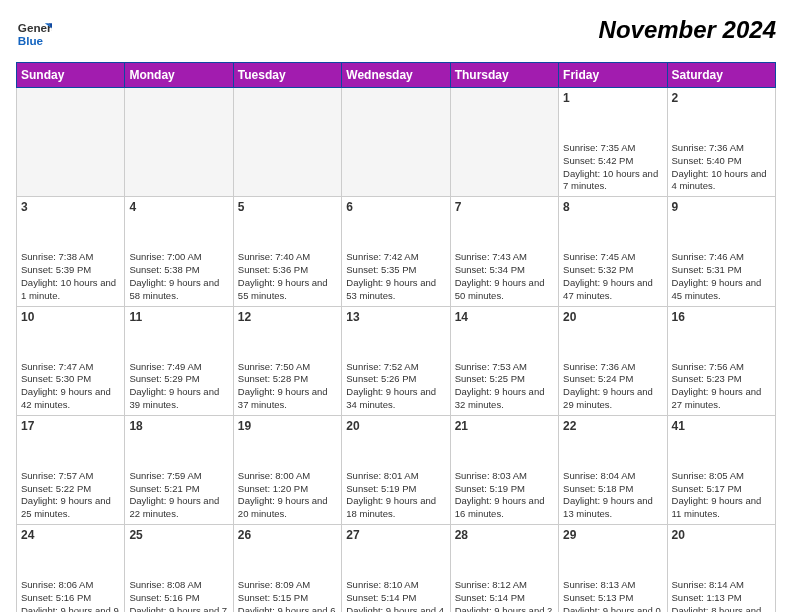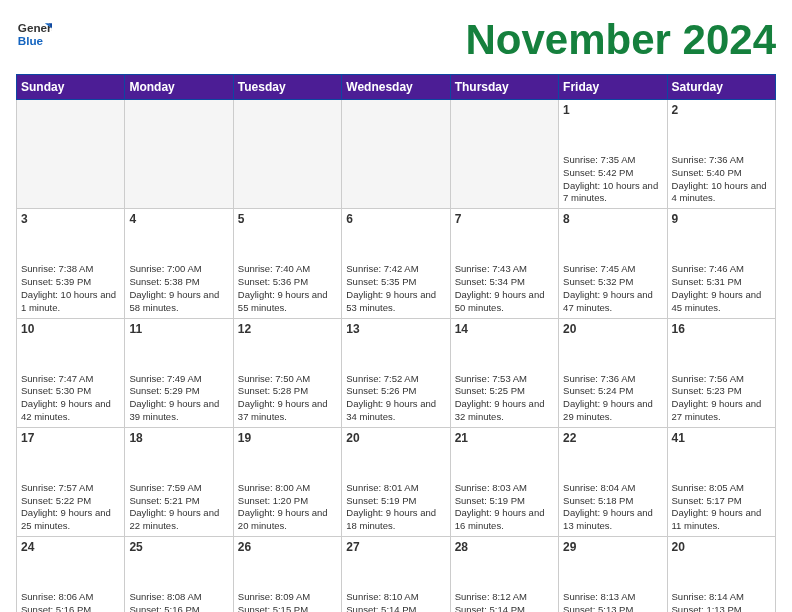--- a/index.html
+++ b/index.html
@@ -26,35 +26,36 @@
       gap: 4px;
     }
     .logo-icon {
       width: 36px;
       height: 36px;
     }
     .title-block {
       text-align: right;
     }
     .month-title {
-      font-size: 42px;
+      font-size: 24px;
       font-weight: bold;
-      color: #15803d;
+      color: #000000;
+      font-style: italic;
     }
     .location {
       font-size: 14px;
       color: #555;
     }
     .calendar {
       width: 100%;
       border-collapse: collapse;
       table-layout: fixed;
     }
     .calendar th {
-      background: #4c1d95;
+      background: #a21caf;
       color: #fff;
       font-size: 12px;
       font-weight: bold;
       padding: 5px 4px;
       text-align: left;
       border: 1px solid #0d47a1;
     }
     .calendar td {
       border: 1px solid #ccc;
       vertical-align: top;

